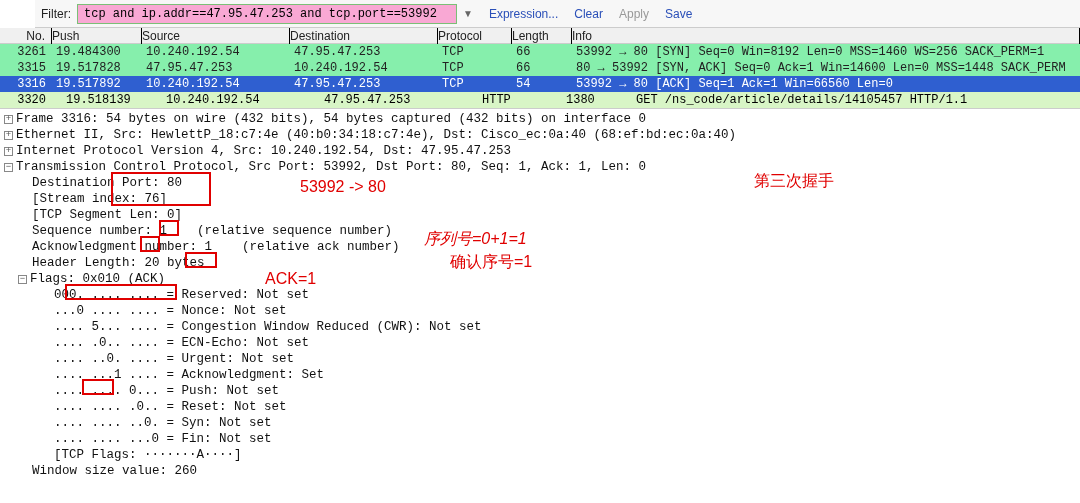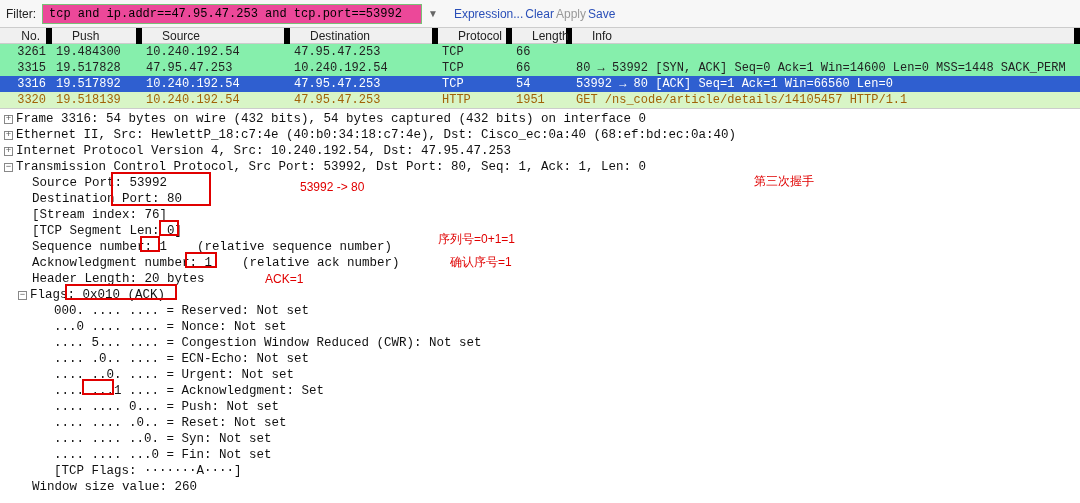--- a/index.html
+++ b/index.html
@@ -13,32 +13,33 @@
     position: relative;
   }
   .filter-bar {
     display: flex;
     align-items: center;
     padding: 4px 6px;
     border-bottom: 1px solid #ccc;
     background: #f7f7f7;
     gap: 6px;
     height: 28px;
+    margin-left: 35px;
   }
   .filter-label { color: #222; }
   .filter-input {
     flex: 0 0 380px;
-    background: #ec4899;
+    background: #f9a8d4;
     border: 1px solid #7bbf77;
     padding: 2px 6px;
     font-family: Consolas, "Courier New", monospace;
     font-size: 12px;
     height: 20px;
   }
-  .filter-actions { display: flex; gap: 2px; margin-left: 10px; }
+  .filter-actions { display: flex; gap: 16px; margin-left: 10px; }
   .link { color: #2a4fb8; cursor: pointer; }
   .link.disabled { color: #999; cursor: default; }
   .packet-pane {
     border-bottom: 1px solid #ccc;
     background: #fff;
   }
   .packet-header, .packet-row {
     display: grid;
     grid-template-columns: 52px 90px 148px 148px 74px 60px 1fr;
     font-family: Consolas, "Courier New", monospace;
@@ -46,25 +47,25 @@
     white-space: nowrap;
     height: 16px;
     line-height: 16px;
   }
   .packet-header {
     background: #f0f0f0;
     border-bottom: 1px solid #ccc;
     color: #222;
     font-family: "Segoe UI", Tahoma, sans-serif;
   }
-  .packet-header > div { padding: 0 20px; border-right: 6px solid #000000; }
+  .packet-header > div { padding: 0 0; border-right: 1px solid #000000; }
   .packet-row > div { padding: 0 4px; overflow: hidden; text-overflow: clip; }
   .packet-row.syn { background: #86efac; color: #222; }
   .packet-row.selected { background: #2f5fd0; color: #fff; }
-  .packet-row.http { background: #d8f5c6; color: #a16207; }
+  .packet-row.http { background: #d8f5c6; color: #000000; gap: 10px; }
   .col-no { text-align: right; padding-right: 6px !important; }
   .details-pane {
     font-family: Consolas, "Courier New", monospace;
     font-size: 12.5px;
     line-height: 16px;
     padding: 2px 0 0 4px;
     color: #111;
     position: relative;
   }
   .tree-row { white-space: pre; }
@@ -85,21 +86,21 @@
   .indent2 { padding-left: 50px; }
   .redbox {
     position: absolute;
     border: 2px solid #e00000;
     pointer-events: none;
   }
   .anno {
     position: absolute;
     color: #e00000;
     font-family: "Microsoft YaHei", "Segoe UI", sans-serif;
-    font-size: 12px;
+    font-size: 16px;
     font-weight: 500;
     pointer-events: none;
     text-align: center;
   }
 </style>
 </head>
 <body>
 
 <div class="filter-bar">
   <span class="filter-label">Filter:</span>
@@ -124,20 +125,21 @@
     <div>Info</div>
   </div>
   <div id="packet-rows">
       <div class="packet-row syn">
         <div class="col-no">3261</div>
         <div>19.484300</div>
         <div>10.240.192.54</div>
         <div>47.95.47.253</div>
         <div>TCP</div>
         <div>66</div>
+        <div>53992 → 80 [SYN] Seq=0 Win=8192 Len=0 MSS=1460 WS=256 SACK_PERM=1</div>
       </div>
       <div class="packet-row syn">
         <div class="col-no">3315</div>
         <div>19.517828</div>
         <div>47.95.47.253</div>
         <div>10.240.192.54</div>
         <div>TCP</div>
         <div>66</div>
         <div>80 → 53992 [SYN, ACK] Seq=0 Ack=1 Win=14600 Len=0 MSS=1448 SACK_PERM</div>
       </div>
@@ -149,32 +151,31 @@
         <div>TCP</div>
         <div>54</div>
         <div>53992 → 80 [ACK] Seq=1 Ack=1 Win=66560 Len=0</div>
       </div>
       <div class="packet-row http">
         <div class="col-no">3320</div>
         <div>19.518139</div>
         <div>10.240.192.54</div>
         <div>47.95.47.253</div>
         <div>HTTP</div>
-        <div>1951</div>
+        <div>1380</div>
         <div>GET /ns_code/article/details/14105457 HTTP/1.1</div>
       </div>
     </div>
 </div>
 
 <div class="details-pane" id="details-pane">
   <div class="tree-row"><span class="toggle">+</span><span>Frame 3316: 54 bytes on wire (432 bits), 54 bytes captured (432 bits) on interface 0</span></div>
   <div class="tree-row"><span class="toggle">+</span><span>Ethernet II, Src: HewlettP_18:c7:4e (40:b0:34:18:c7:4e), Dst: Cisco_ec:0a:40 (68:ef:bd:ec:0a:40)</span></div>
   <div class="tree-row"><span class="toggle">+</span><span>Internet Protocol Version 4, Src: 10.240.192.54, Dst: 47.95.47.253</span></div>
   <div class="tree-row"><span class="toggle">−</span><span>Transmission Control Protocol, Src Port: 53992, Dst Port: 80, Seq: 1, Ack: 1, Len: 0</span></div>
-  <div class="tree-row indent1">Source Port: 53992</div>
   <div class="tree-row indent1">Destination Port: 80</div>
   <div class="tree-row indent1">[Stream index: 76]</div>
   <div class="tree-row indent1">[TCP Segment Len: 0]</div>
   <div class="tree-row indent1">Sequence number: 1    (relative sequence number)</div>
   <div class="tree-row indent1">Acknowledgment number: 1    (relative ack number)</div>
   <div class="tree-row indent1">Header Length: 20 bytes</div>
   <div class="tree-row" style="padding-left:14px;"><span class="toggle">−</span><span>Flags: 0x010 (ACK)</span></div>
   <div class="tree-row indent2">000. .... .... = Reserved: Not set</div>
   <div class="tree-row indent2">...0 .... .... = Nonce: Not set</div>
   <div class="tree-row indent2">.... 5... .... = Congestion Window Reduced (CWR): Not set</div>
@@ -190,16 +191,16 @@
 
   <div class="redbox" style="left:111px; top:63px; width:100px; height:34px;"></div>
   <div class="redbox" style="left:159px; top:111px; width:20px; height:16px;"></div>
   <div class="redbox" style="left:140px; top:127px; width:20px; height:16px;"></div>
   <div class="redbox" style="left:185px; top:143px; width:32px; height:16px;"></div>
   <div class="redbox" style="left:65px; top:175px; width:112px; height:16px;"></div>
   <div class="redbox" style="left:82px; top:270px; width:32px; height:16px;"></div>
 
   <div class="anno" style="left:300px; top:70px;">53992 -&gt; 80</div>
   <div class="anno" style="left:754px; top:64px;">第三次握手</div>
-  <div class="anno" style="left:438px; top:122px;">序列号=0+1=1</div>
+  <div class="anno" style="left:424px; top:122px;font-style:italic;">序列号=0+1=1</div>
   <div class="anno" style="left:450px; top:145px;">确认序号=1</div>
   <div class="anno" style="left:265px; top:162px;">ACK=1</div>
 </div>
 
 </body></html>

